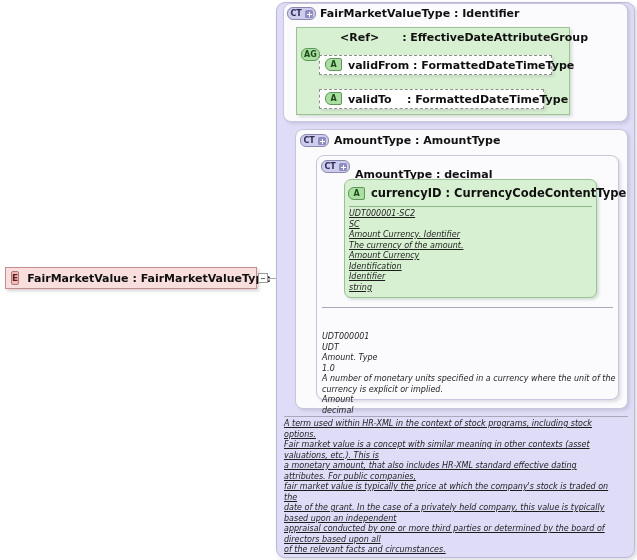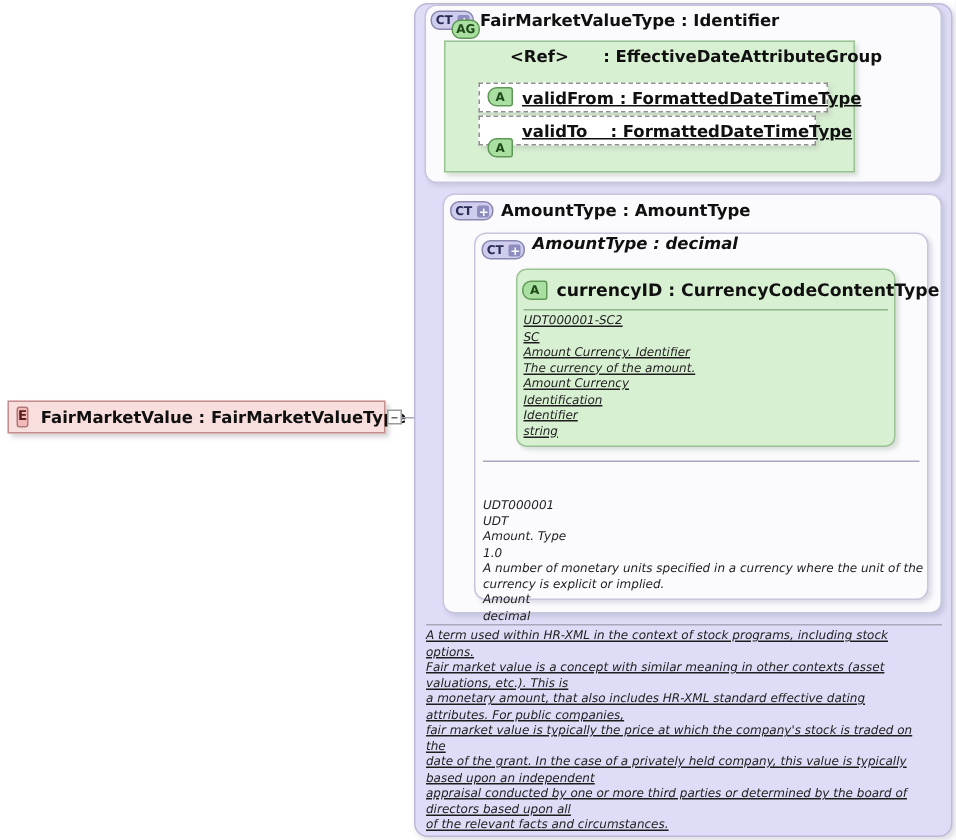--- a/index.html
+++ b/index.html
@@ -195,21 +195,20 @@
     box-shadow: 2px 2px 3px rgba(150,150,150,0.28);
   }
   .attr-row .atext {
     position: absolute;
     left: 28px;
     top: 3px;
     font-size: 11px;
     font-weight: bold;
     color: #101010;
     white-space: pre;
-    text-decoration: underline;
   }
 
   
   .box-title {
     position: absolute;
     font-size: 11px;
     font-weight: bold;
     color: #101010;
     white-space: pre;
   }
@@ -262,46 +261,46 @@
 <div id="outer-container"></div>
 
 <div class="ct-box" style="left:283px; top:3px; width:345px; height:119px;"></div>
 <div class="badge-ct" style="left:287px; top:7px;">
   <span class="ct-t">CT</span>
   <span class="ct-plus"></span>
 </div>
 <div class="box-title" style="left:320px; top:7px;">FairMarketValueType : Identifier</div>
 
 <div class="ag-panel" style="left:296px; top:27px; width:274px; height:88px;"></div>
-<div class="badge-ag" style="left:301px; top:13px;">AG</div>
+<div class="badge-ag" style="left:301px; top:48px;">AG</div>
 <div class="box-title" style="left:340px; top:31px;">&lt;Ref&gt;      : EffectiveDateAttributeGroup</div>
 
 <div class="attr-row" style="left:319px; top:55px; width:233px; height:20px;">
   <span class="atext">validFrom : FormattedDateTimeType</span>
 </div>
 <div class="badge-a" style="left:325px; top:58px;">A</div>
 
-<div class="attr-row" style="left:319px; top:77px; width:225px; height:20px;">
+<div class="attr-row" style="left:319px; top:89px; width:225px; height:20px;">
   <span class="atext">validTo    : FormattedDateTimeType</span>
 </div>
 <div class="badge-a" style="left:325px; top:92px;">A</div>
 
 <div class="ct-box" style="left:295px; top:129px; width:333px; height:280px;"></div>
 <div class="badge-ct" style="left:300px; top:134px;">
   <span class="ct-t">CT</span>
   <span class="ct-plus"></span>
 </div>
 <div class="box-title" style="left:334px; top:134px;">AmountType : AmountType</div>
 
 <div class="ct-box" style="left:316px; top:155px; width:303px; height:245px;"></div>
 <div class="badge-ct" style="left:321px; top:160px;">
   <span class="ct-t">CT</span>
   <span class="ct-plus"></span>
 </div>
-<div class="box-title" style="left:355px; top:156px;font-style:italic;">AmountType : decimal</div>
+<div class="box-title" style="left:355px; top:168px;">AmountType : decimal</div>
 
 <div class="ag-panel rounded" style="left:344px; top:179px; width:253px; height:119px;"></div>
 <div class="badge-a" style="left:348px; top:187px;">A</div>
 <div class="box-title" style="left:371px; top:186px; font-size:11.5px;">currencyID : CurrencyCodeContentType</div>
 <div class="divider green" style="left:349px; top:206px; width:243px;"></div>
 <div class="annot-block" style="left:349px; top:209px; width:243px;text-decoration:underline;">UDT000001-SC2
 SC
 Amount Currency. Identifier
 The currency of the amount.
 Amount Currency

